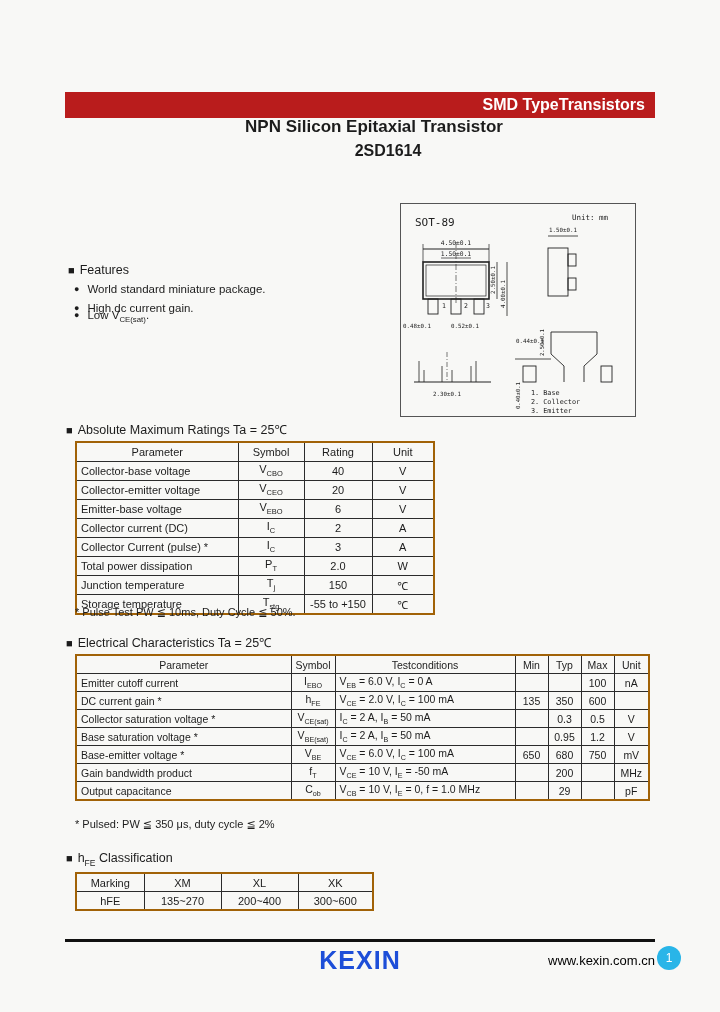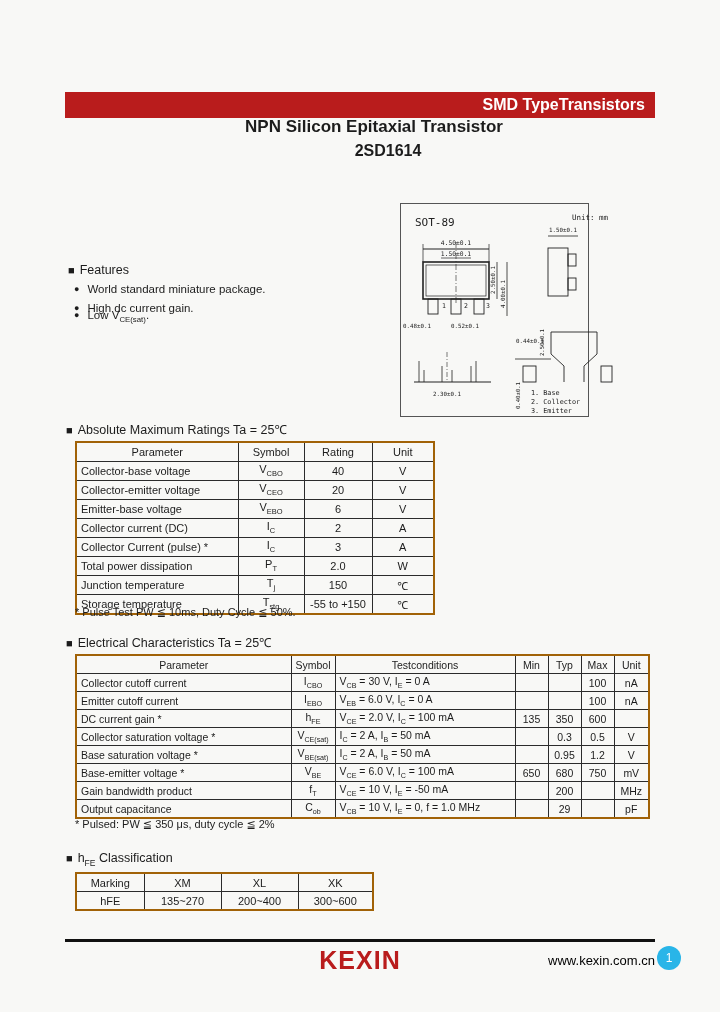--- a/index.html
+++ b/index.html
@@ -15,38 +15,38 @@
       font-size:17px;font-weight:bold;padding-left:14px;}
   .title2{position:absolute;left:0;top:142px;width:720px;text-align:center;
       font-size:16px;font-weight:bold;padding-left:28px;}
   
   .section{position:absolute;font-size:12.5px;}
   .sq{display:inline-block;font-size:11px;margin-right:5px;}
   
   .feature{position:absolute;font-size:11.5px;}
   .dot{display:inline-block;font-size:9px;margin-right:8px;vertical-align:1px;}
   
-  .pkg{position:absolute;left:400px;top:203px;width:189px;height:214px;
+  .pkg{position:absolute;left:400px;top:203px;width:236px;height:214px;
       border:1px solid #555;box-sizing:border-box;}
   .pkg svg{display:block;}
   .pkg text{font-family:"DejaVu Sans Mono","Liberation Mono",monospace;fill:#222;}
   
   table{position:absolute;border-collapse:collapse;table-layout:fixed;
       font-size:11px;border:2px solid #a16207;}
   th,td{border:1px solid #2b2b2b;height:17px;padding:0 4px;text-align:center;
       font-weight:normal;white-space:nowrap;overflow:hidden;}
   #abs-table th,#abs-table td{height:18px;}
   #abs-table td:first-child,#elec-table td:first-child{text-align:left;}
   #elec-table td:nth-child(3){text-align:left;}
   sub{font-size:0.68em;}
   .footnote{position:absolute;font-size:11px;}
   
   .rule{position:absolute;left:65px;top:939px;width:590px;height:3px;background:#111;}
   .logo{position:absolute;left:0;top:946px;width:720px;text-align:center;
-      font-size:25px;font-weight:bold;letter-spacing:1px;color:#b91c1c;}
+      font-size:25px;font-weight:bold;letter-spacing:1px;color:#1d4ed8;}
   .url{position:absolute;right:65px;top:953px;font-size:13px;color:#000000;
       text-decoration:none;}
   .pagenum{position:absolute;left:657px;top:946px;width:24px;height:24px;
       border-radius:50%;background:#29b5e8;color:#fff;text-align:center;
       line-height:24px;font-size:12px;}
 </style>
 </head>
 <body>
 
 <div class="page">
@@ -225,29 +225,20 @@
           <th>Symbol</th>
           <th>Testconditions</th>
           <th>Min</th>
           <th>Typ</th>
           <th>Max</th>
           <th>Unit</th>
         </tr>
       </thead>
       <tbody>
         <tr>
-          <td>Collector cutoff current</td>
-          <td>I<sub>CBO</sub></td>
-          <td>V<sub>CB</sub> = 30 V, I<sub>E</sub> = 0 A</td>
-          <td></td>
-          <td></td>
-          <td>100</td>
-          <td>nA</td>
-        </tr>
-        <tr>
           <td>Emitter cutoff current</td>
           <td>I<sub>EBO</sub></td>
           <td>V<sub>EB</sub> = 6.0 V, I<sub>C</sub> = 0 A</td>
           <td></td>
           <td></td>
           <td>100</td>
           <td>nA</td>
         </tr>
         <tr>
           <td>DC current gain *</td>

